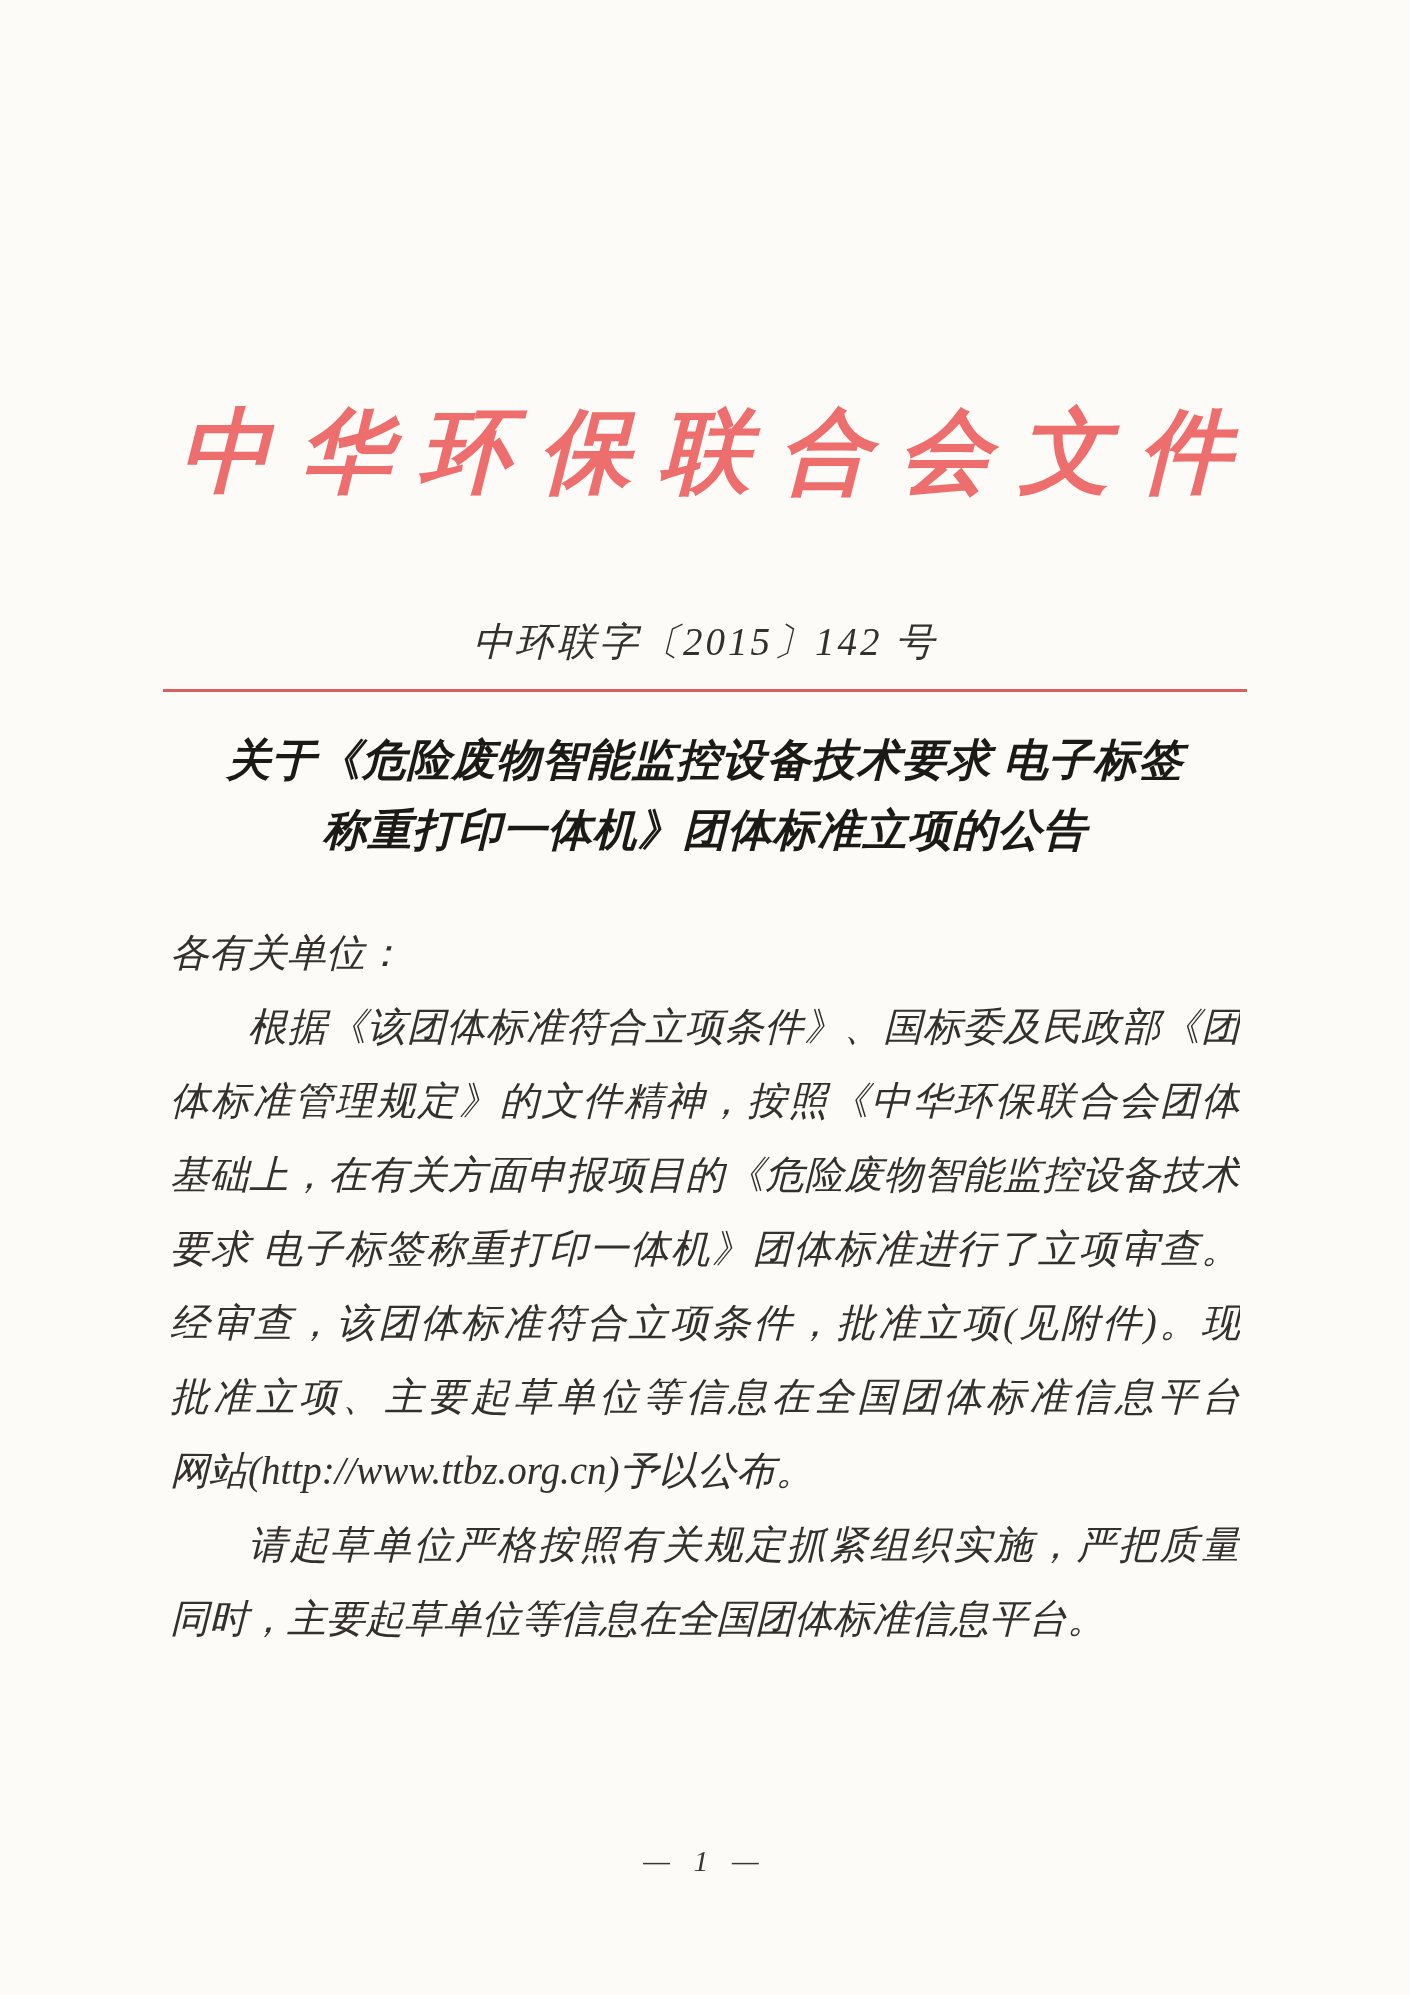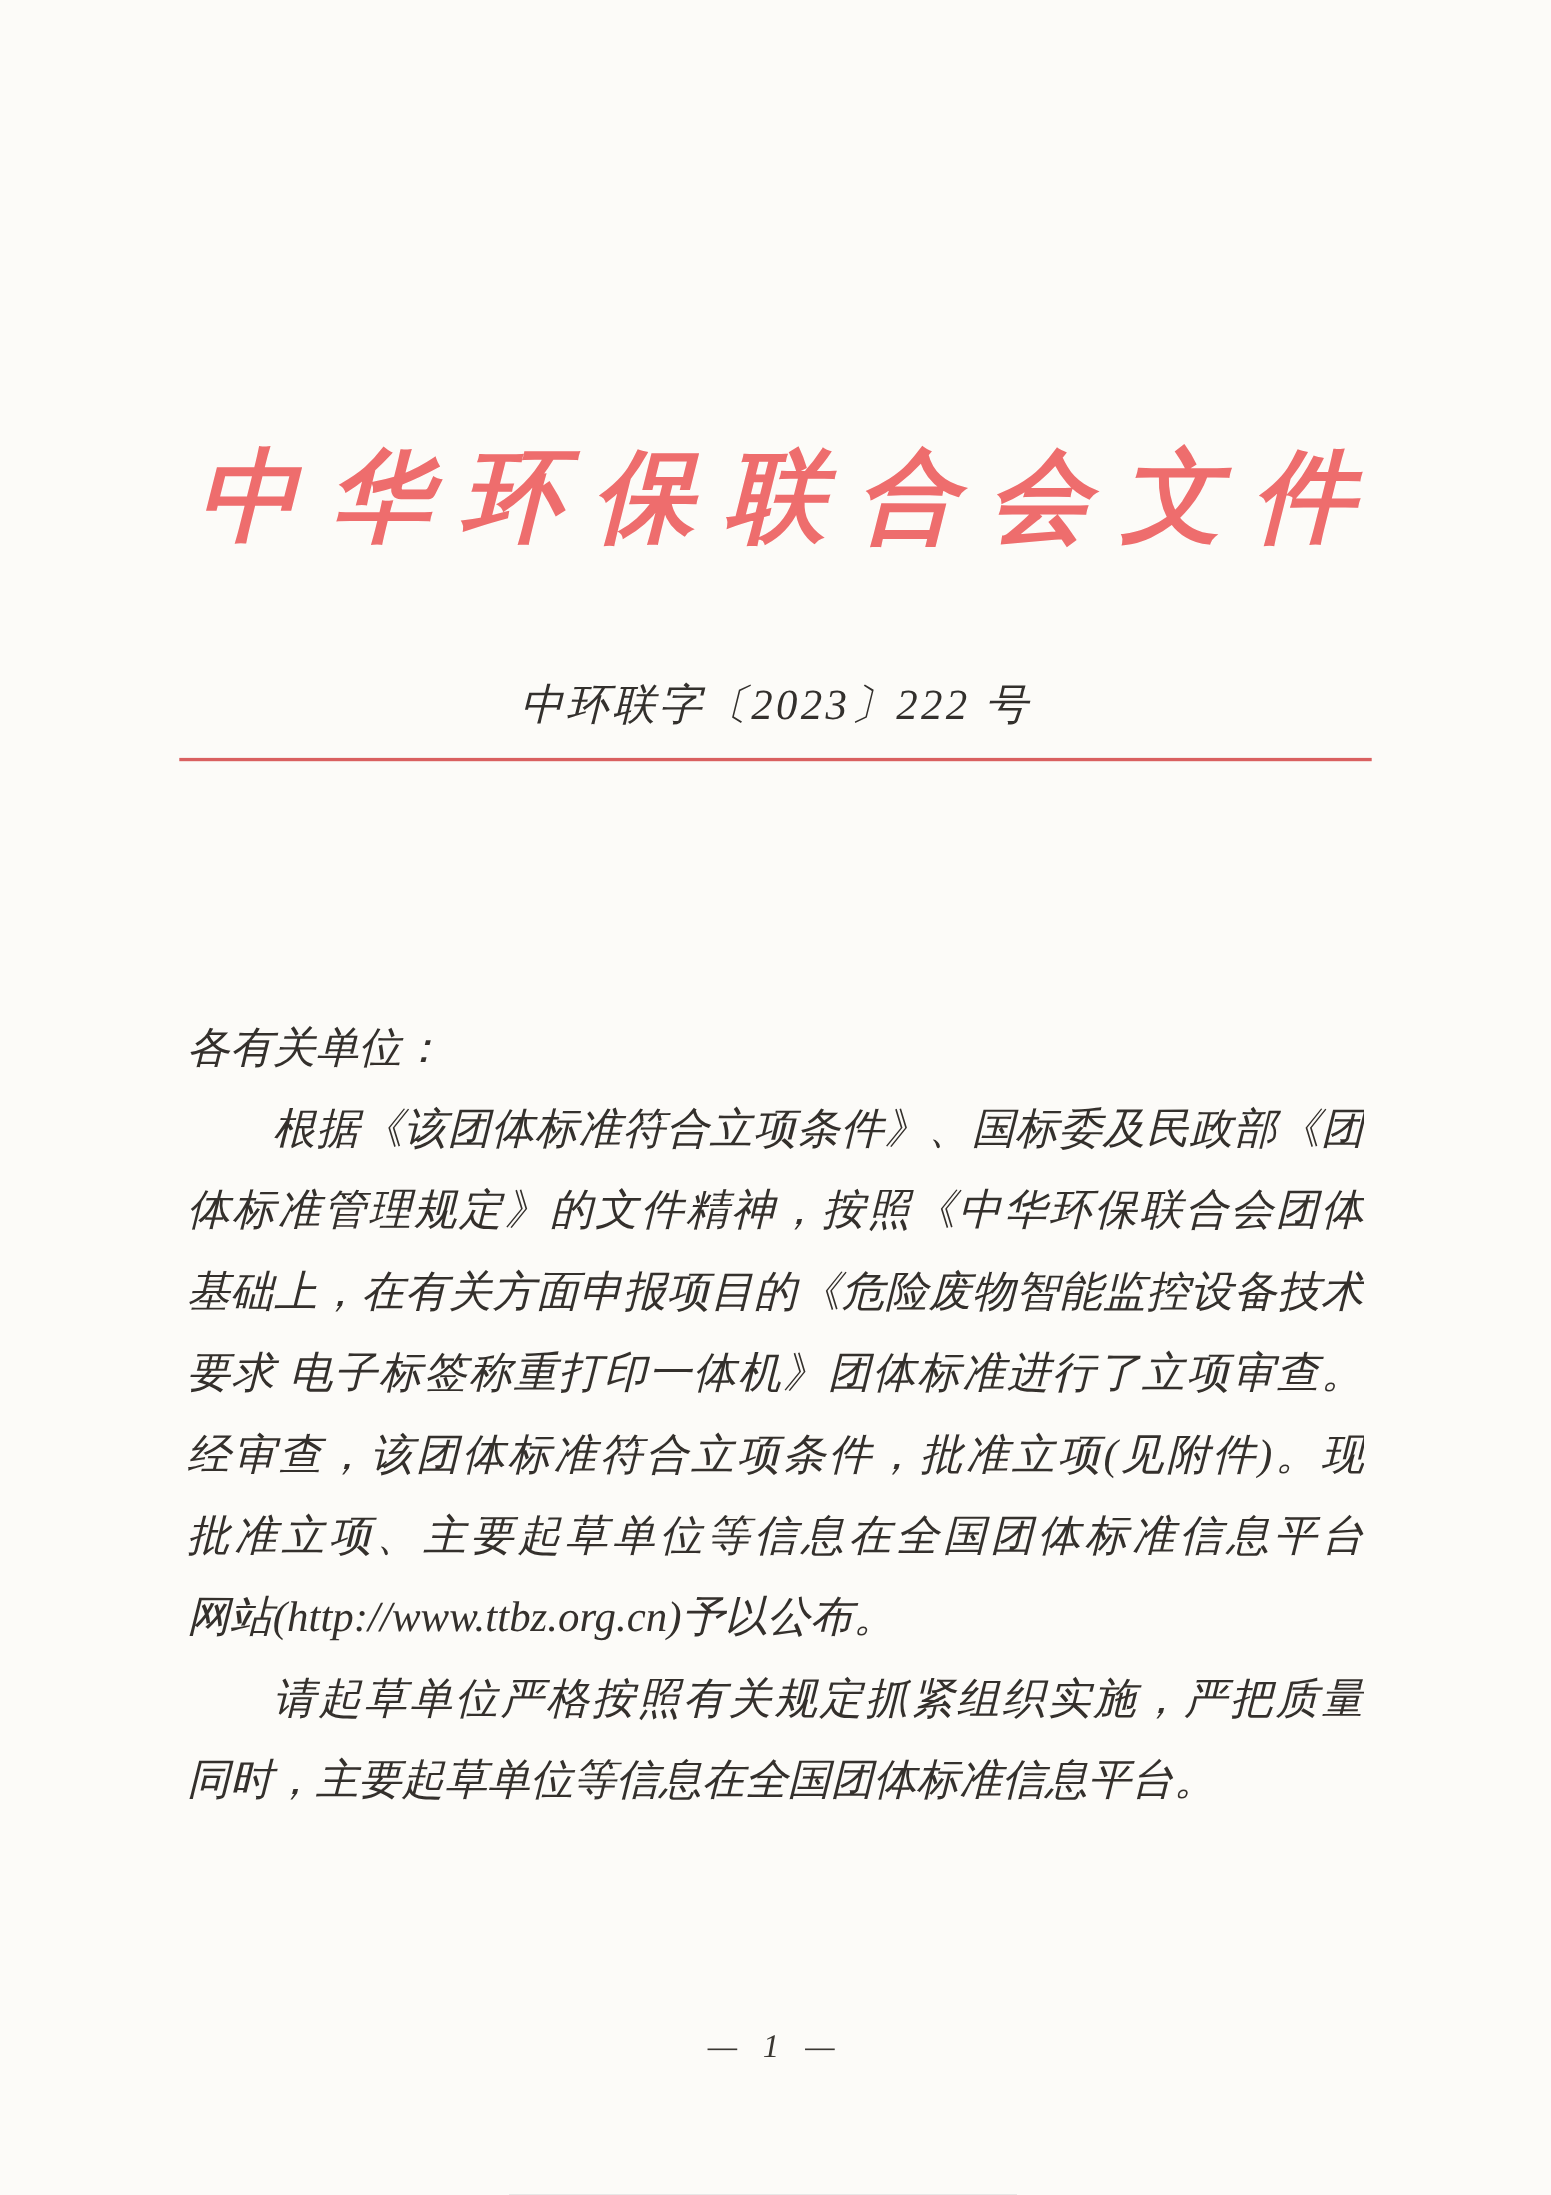--- a/index.html
+++ b/index.html
@@ -92,24 +92,28 @@
     color: #3a3732;
   }
 </style>
 </head>
 <body>
 
 <div class="page">
 
   <div class="org-title">中华环保联合会文件</div>
 
-  <div class="doc-number">中环联字〔2023〕222 号</div>
+  <div class="doc-number">中环联字〔2015〕142 号</div>
 
   <div class="red-rule"></div>
 
+  <div class="heading">
+    <div>关于《危险废物智能监控设备技术要求 电子标签</div>
+    <div>称重打印一体机》团体标准立项的公告</div>
+  </div>
 
   <div class="body-text">
     <div class="bline left">各有关单位：</div>
     <div class="bline indent">根据《该团体标准符合立项条件》、国标委及民政部《团</div>
     <div class="bline">体标准管理规定》的文件精神，按照《中华环保联合会团体</div>
     <div class="bline">基础上，在有关方面申报项目的《危险废物智能监控设备技术</div>
     <div class="bline">要求 电子标签称重打印一体机》团体标准进行了立项审查。</div>
     <div class="bline">经审查，该团体标准符合立项条件，批准立项(见附件)。现</div>
     <div class="bline">批准立项、主要起草单位等信息在全国团体标准信息平台</div>
     <div class="bline left">网站(http://www.ttbz.org.cn)予以公布。</div>

